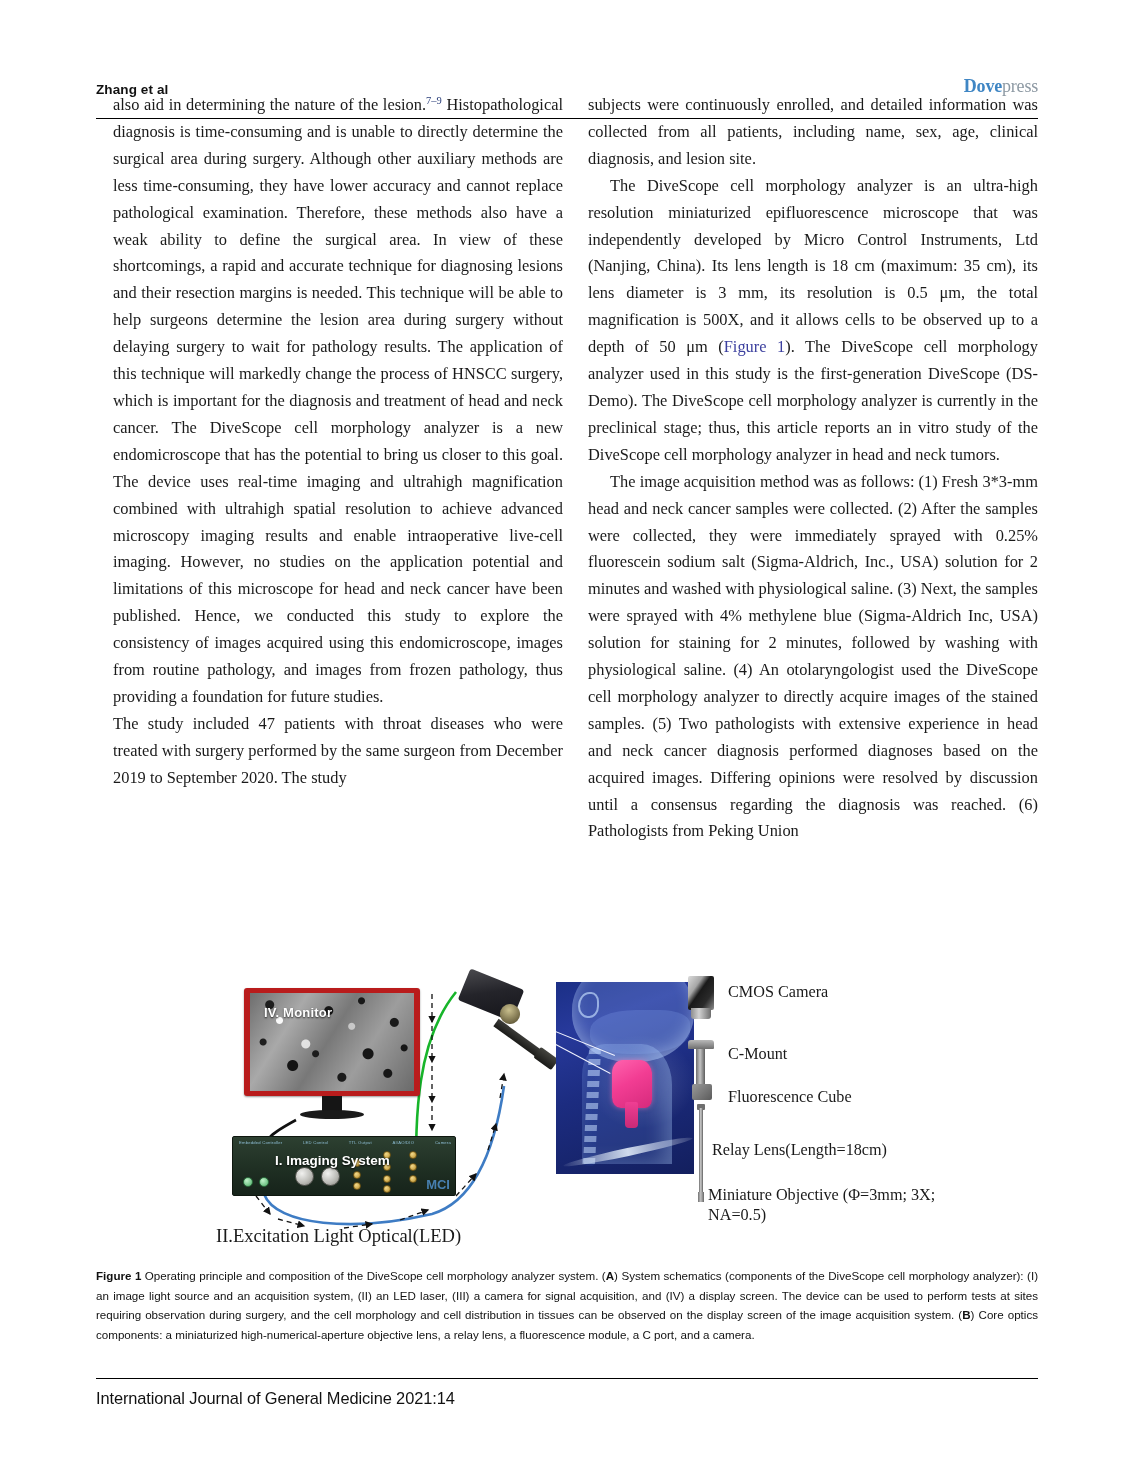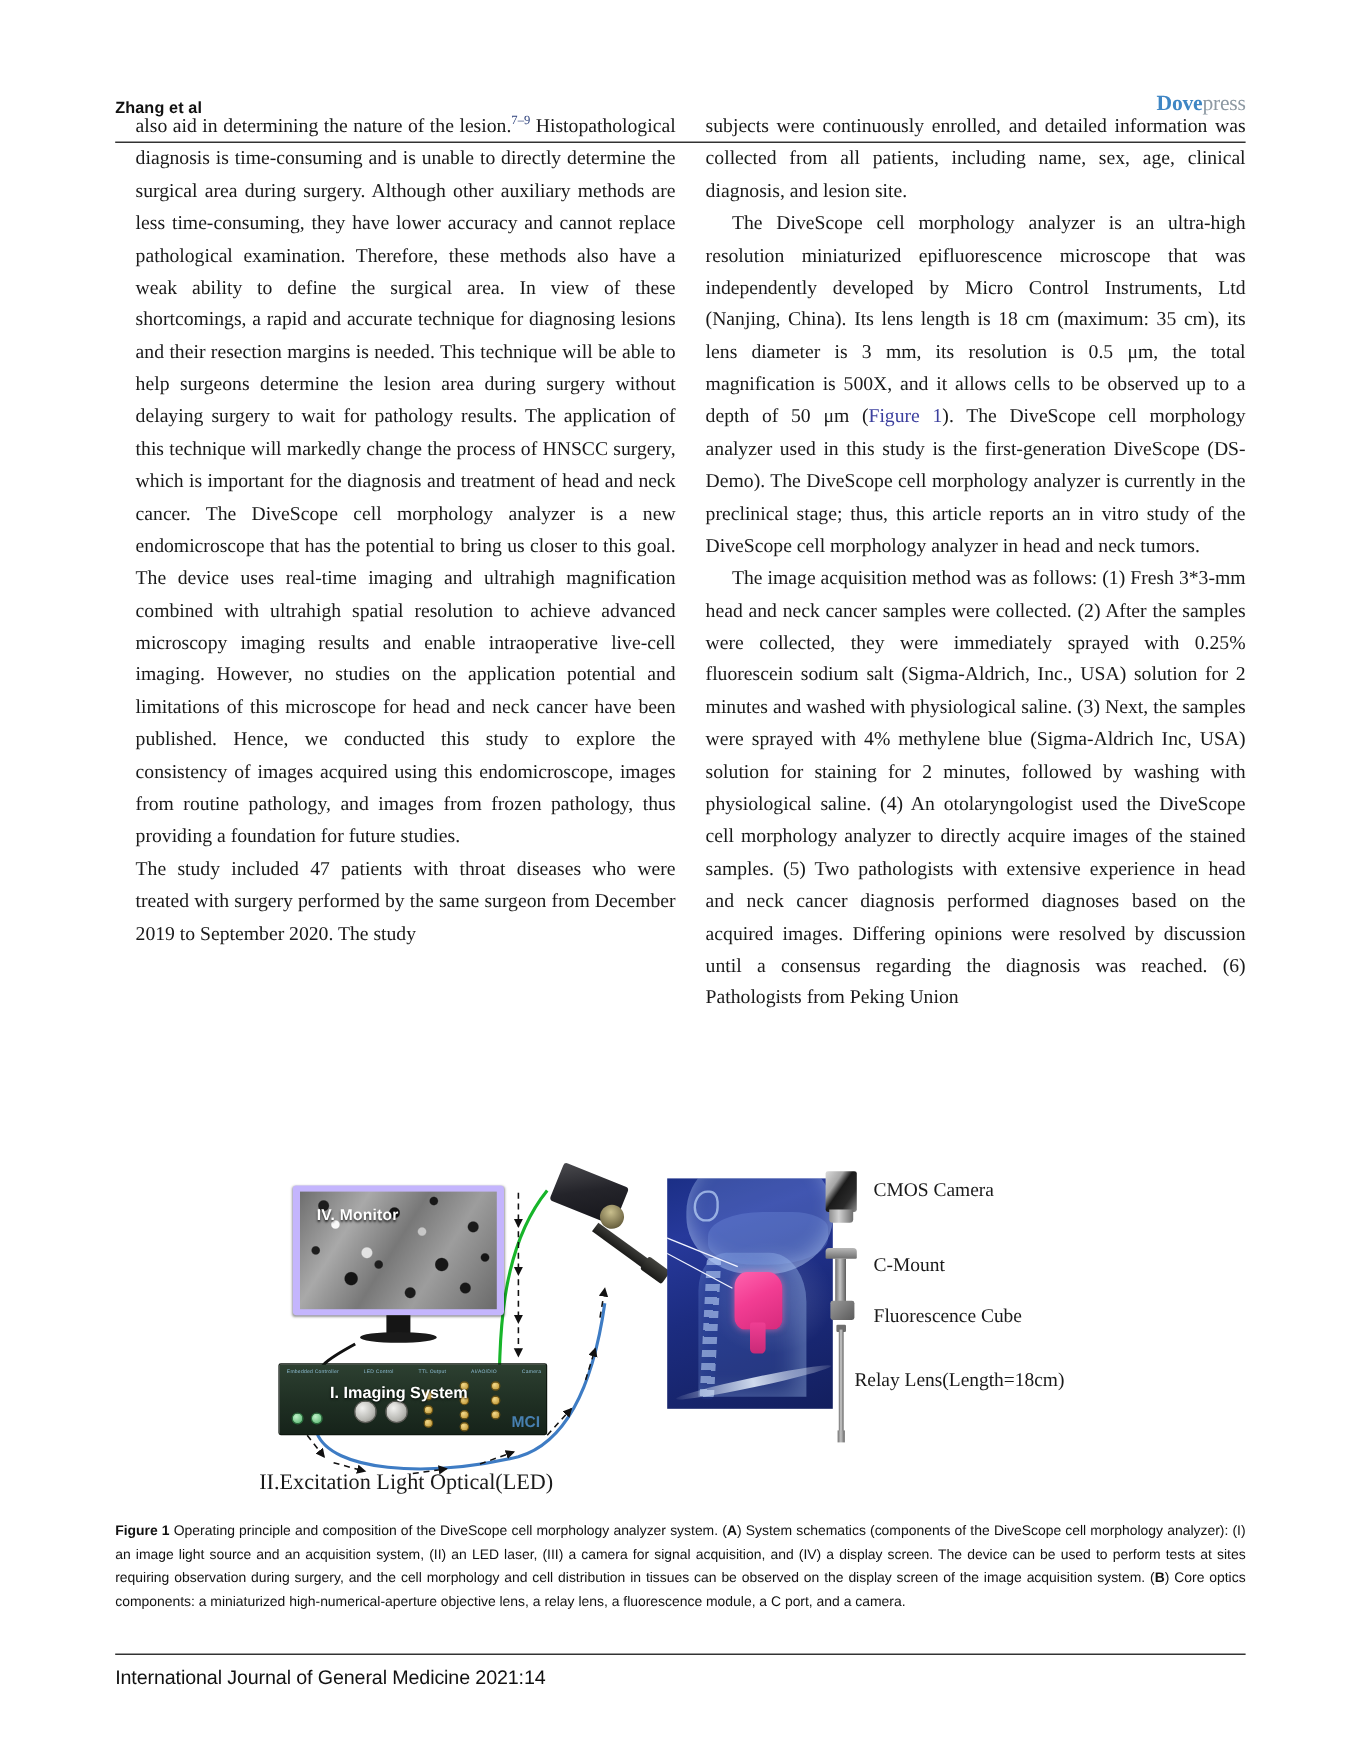--- a/index.html
+++ b/index.html
@@ -123,21 +123,21 @@
     left: 108px;
     top: 34px;
     width: 470px;
     height: 248px;
   }
   
   .monitor-body {
     position: absolute;
     left: 40px; top: 14px;
     width: 176px; height: 108px;
-    background: #c4b5fd;
+    background: #b91c1c;
     border-radius: 3px;
     box-shadow: 0 1px 2px rgba(0,0,0,.4);
   }
   .monitor-screen {
     position: absolute;
     left: 6px; top: 5px;
     width: 164px; height: 98px;
     overflow: hidden;
     background:
       radial-gradient(circle at 18% 28%, rgba(255,255,255,.95) 0 3px, transparent 4px),
@@ -619,20 +619,21 @@
       <div class="optic cmount-stem"></div>
       <div class="optic fluo-cube"></div>
       <div class="optic relay-cap"></div>
       <div class="optic relay"></div>
       <div class="optic mini-obj"></div>
 
       <div class="pb-item" id="pb-cmos">CMOS Camera</div>
       <div class="pb-item" id="pb-cmount">C-Mount</div>
       <div class="pb-item" id="pb-fluo">Fluorescence Cube</div>
       <div class="pb-item" id="pb-relay">Relay Lens(Length=18cm)</div>
+      <div class="pb-item" id="pb-obj">Miniature Objective (Φ=3mm; 3X; NA=0.5)</div>
     </div>
 
   </div>
 
   <div class="fig-caption">
     <b>Figure 1</b><span> Operating principle and composition of the DiveScope cell morphology analyzer system. (</span><b>A</b><span>) System schematics (components of the DiveScope cell morphology analyzer): (I) an image light source and an acquisition system, (II) an LED laser, (III) a camera for signal acquisition, and (IV) a display screen. The device can be used to perform tests at sites requiring observation during surgery, and the cell morphology and cell distribution in tissues can be observed on the display screen of the image acquisition system. (</span><b>B</b><span>) Core optics components: a miniaturized high-numerical-aperture objective lens, a relay lens, a fluorescence module, a C port, and a camera.</span>
   </div>
 
   <div class="footer">
     <div class="journal">International Journal of General Medicine 2021:14</div>

